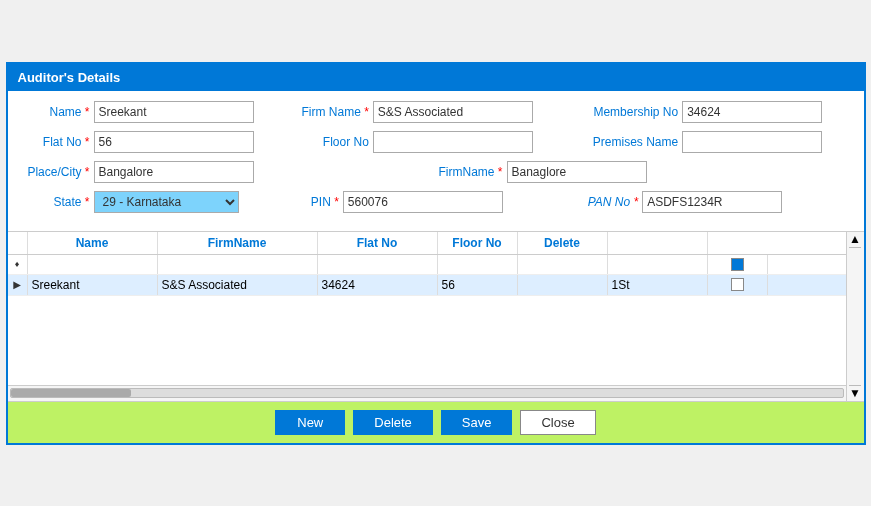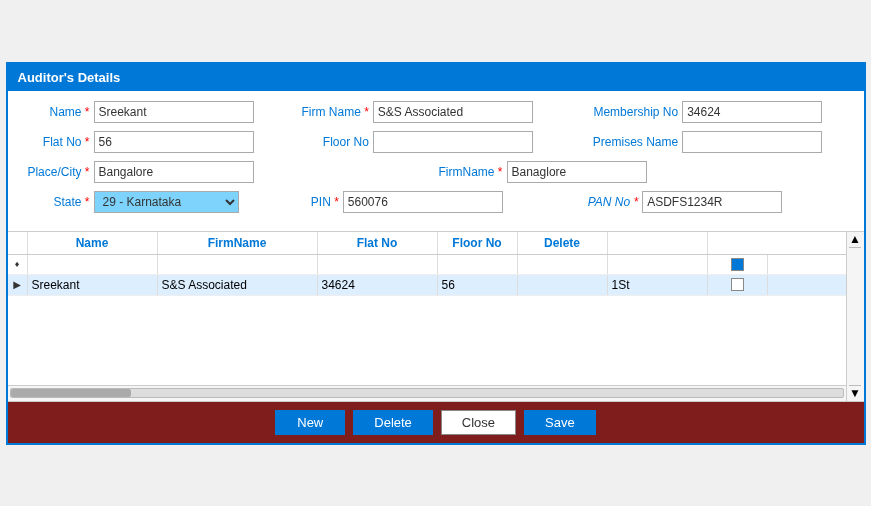--- a/index.html
+++ b/index.html
@@ -21,21 +21,21 @@
     .grid-row { display: grid; grid-template-columns: 20px 130px 160px 120px 80px 90px 100px 60px 18px; border-bottom: 1px solid #eee; }
     .grid-row.empty { background: #fff; }
     .grid-row.data { background: #ddeeff; }
     .grid-cell { padding: 3px 4px; border-right: 1px solid #ddd; font-size: 12px; overflow: hidden; white-space: nowrap; text-align: left; }
     .grid-arrow { color: #333; font-size: 10px; display: flex; align-items: center; justify-content: center; }
     .checkbox { width: 13px; height: 13px; border: 1px solid #888; display: inline-block; background: #fff; }
     .checkbox.checked { background: #0078d7; }
     .scrollbar-area { height: 16px; border-top: 1px solid #ccc; background: #f5f5f5; display: flex; align-items: center; padding: 0 2px; }
     .h-scrollbar { flex: 1; height: 10px; background: #ddd; border: 1px solid #bbb; border-radius: 2px; position: relative; }
     .h-scrollbar-thumb { width: 120px; height: 100%; background: #aaa; border-radius: 2px; }
-    .footer { display: flex; justify-content: center; align-items: flex-end; gap: 8px; padding: 8px; background: #7f1d1d; border-top: 1px solid #ccc; }
+    .footer { display: flex; justify-content: center; align-items: flex-end; gap: 8px; padding: 8px; background: #bef264; border-top: 1px solid #ccc; }
     .btn { padding: 4px 20px; font-size: 13px; border: 1px solid #0078d7; cursor: pointer; min-width: 70px; }
     .btn-blue { background: #0078d7; color: #fff; }
     .btn-white { background: #fff; color: #333; border: 1px solid #888; }
     .delete-cell { display: flex; align-items: center; justify-content: center; }
     .vscroll { width: 18px; background: #f0f0f0; border-left: 1px solid #ccc; display: flex; flex-direction: column; align-items: center; }
     .grid-with-scroll { display: flex; flex: 1; overflow: hidden; }
     .grid-main { flex: 1; overflow: hidden; display: flex; flex-direction: column; }
     .empty-space { flex: 1; }
   </style>
 </head>
@@ -161,16 +161,16 @@
     <div class="vscroll" style="width:18px; border-left:1px solid #ccc; background:#f5f5f5; display:flex; flex-direction:column;">
       <div style="height:16px; border-bottom:1px solid #bbb; display:flex; align-items:center; justify-content:center; cursor:pointer;">▲</div>
       <div style="flex:1;"></div>
       <div style="height:16px; border-top:1px solid #bbb; display:flex; align-items:center; justify-content:center; cursor:pointer;">▼</div>
     </div>
   </div>
 
   <div class="footer">
     <button class="btn btn-blue">New</button>
     <button class="btn btn-blue">Delete</button>
+    <button class="btn btn-blue">Save</button>
     <button class="btn btn-white">Close</button>
-    <button class="btn btn-blue">Save</button>
   </div>
 </div>
 
 </body></html>

